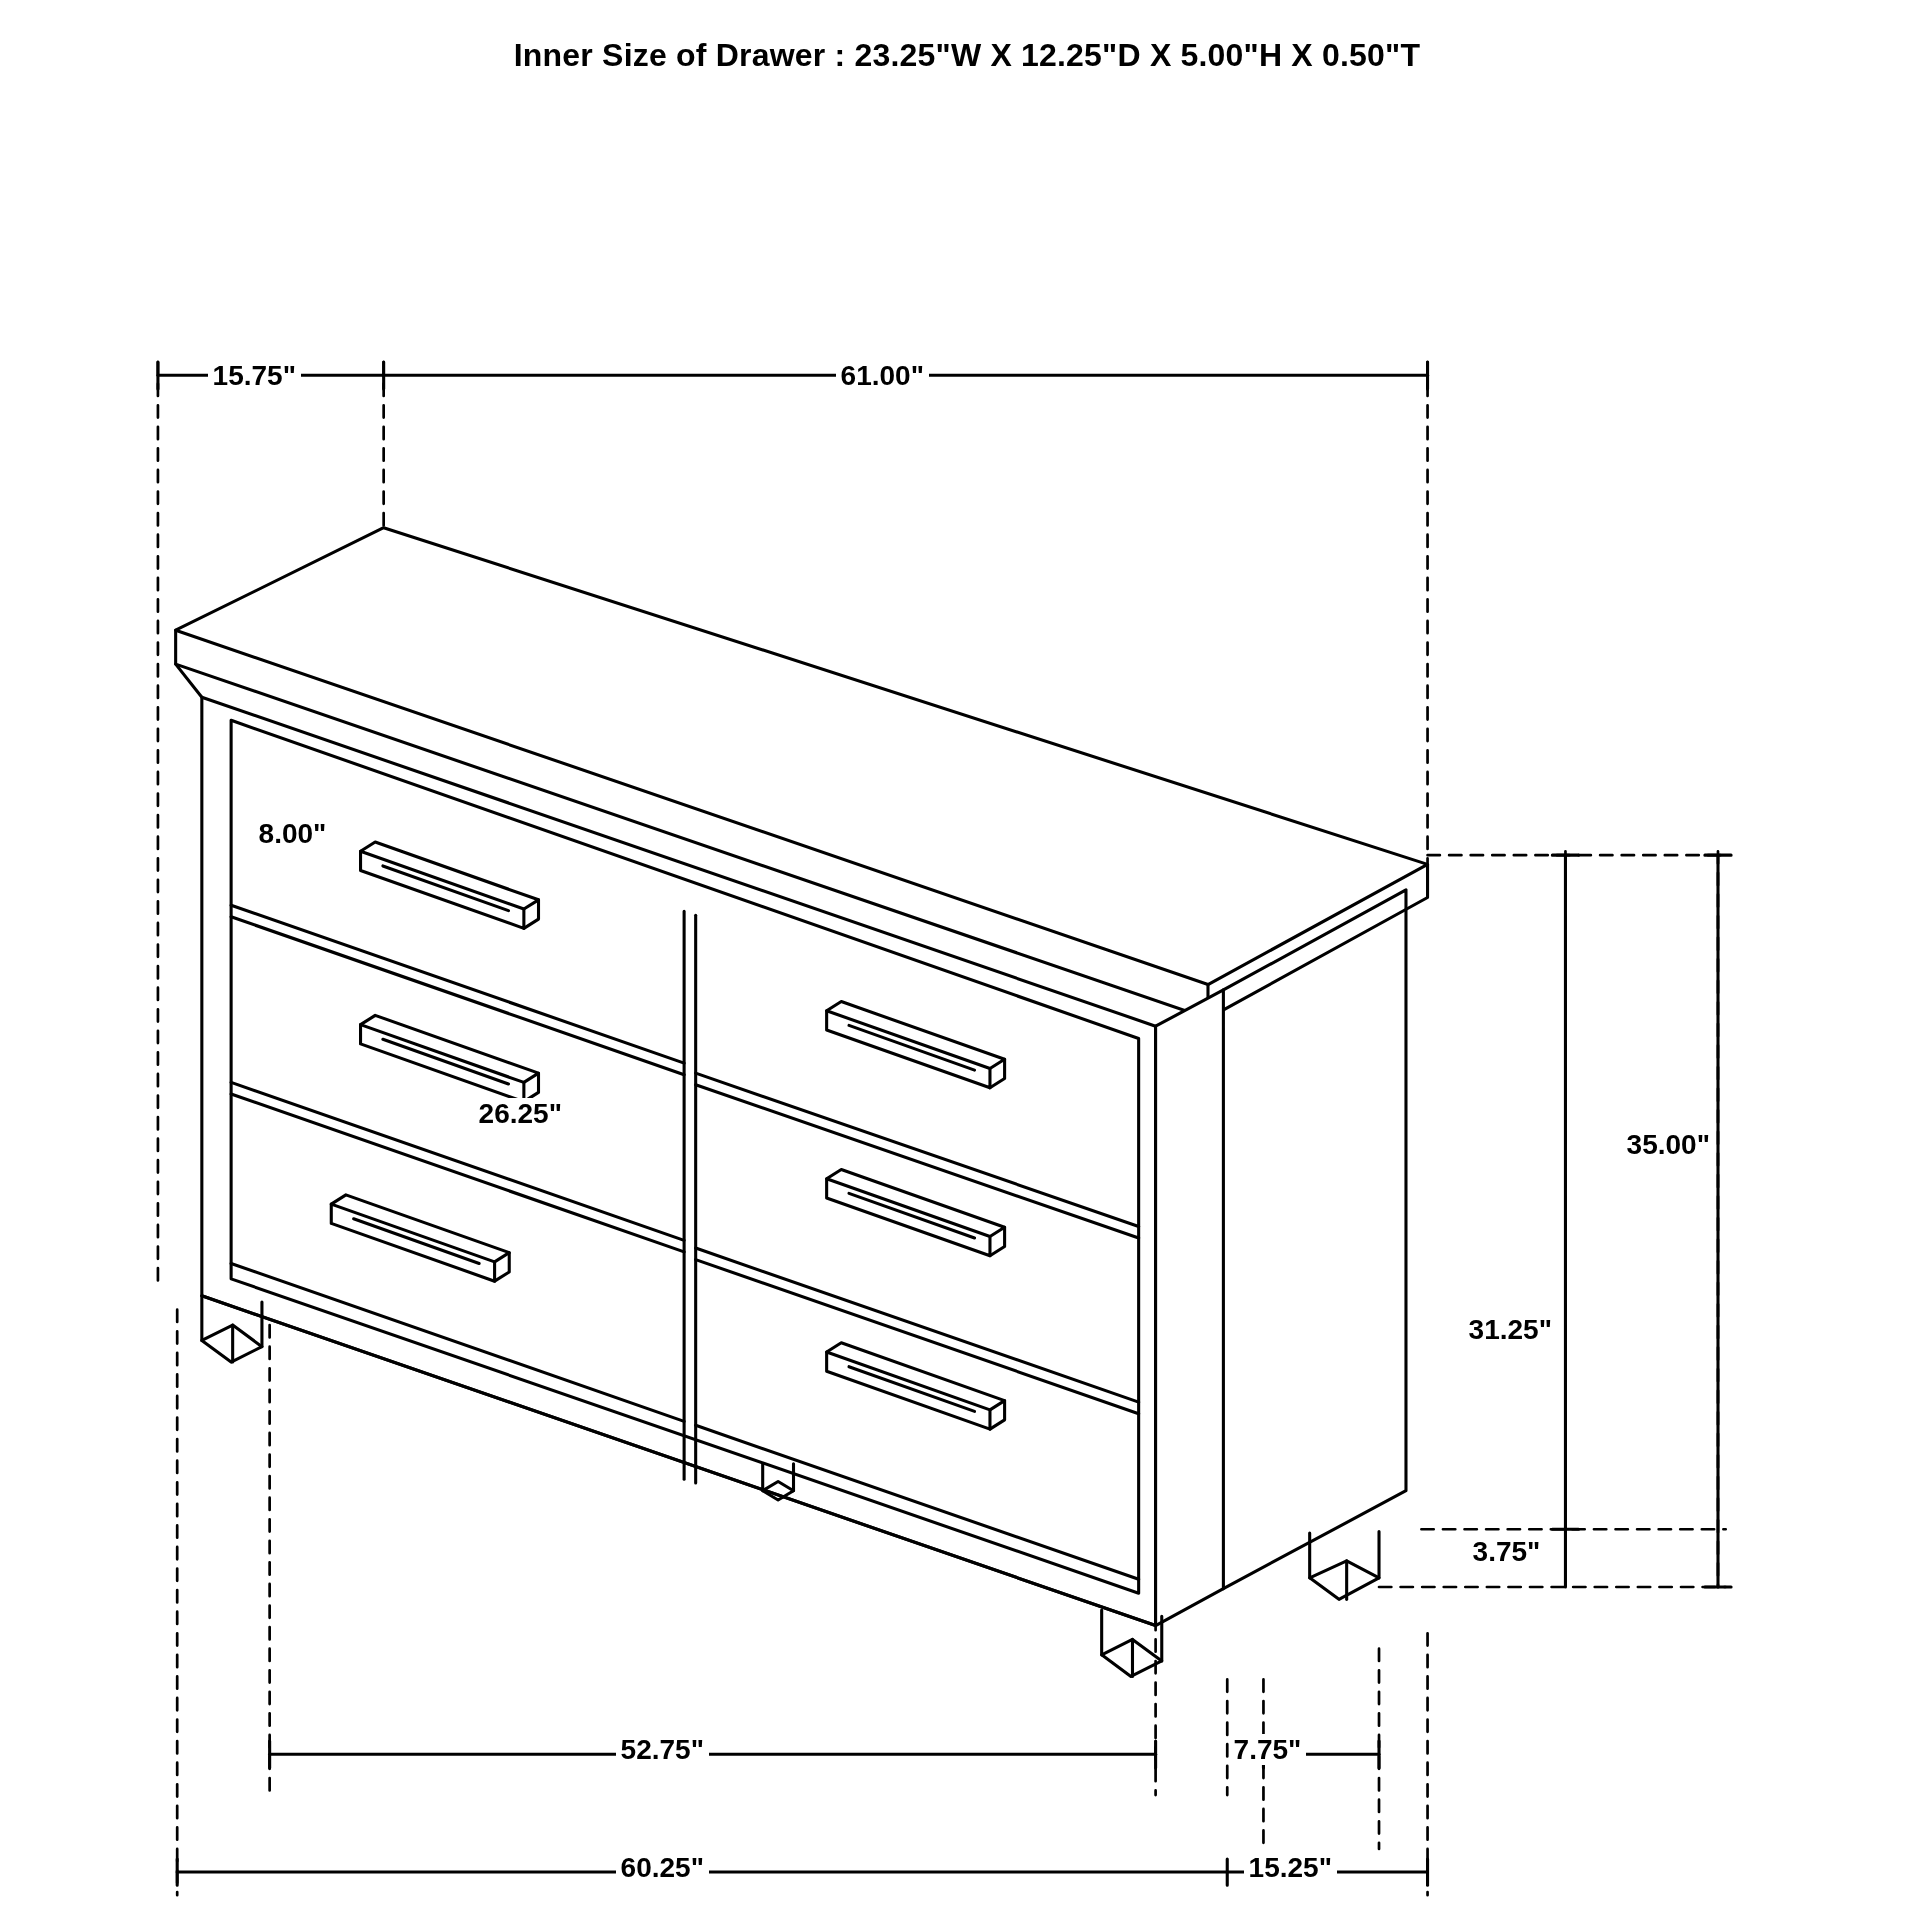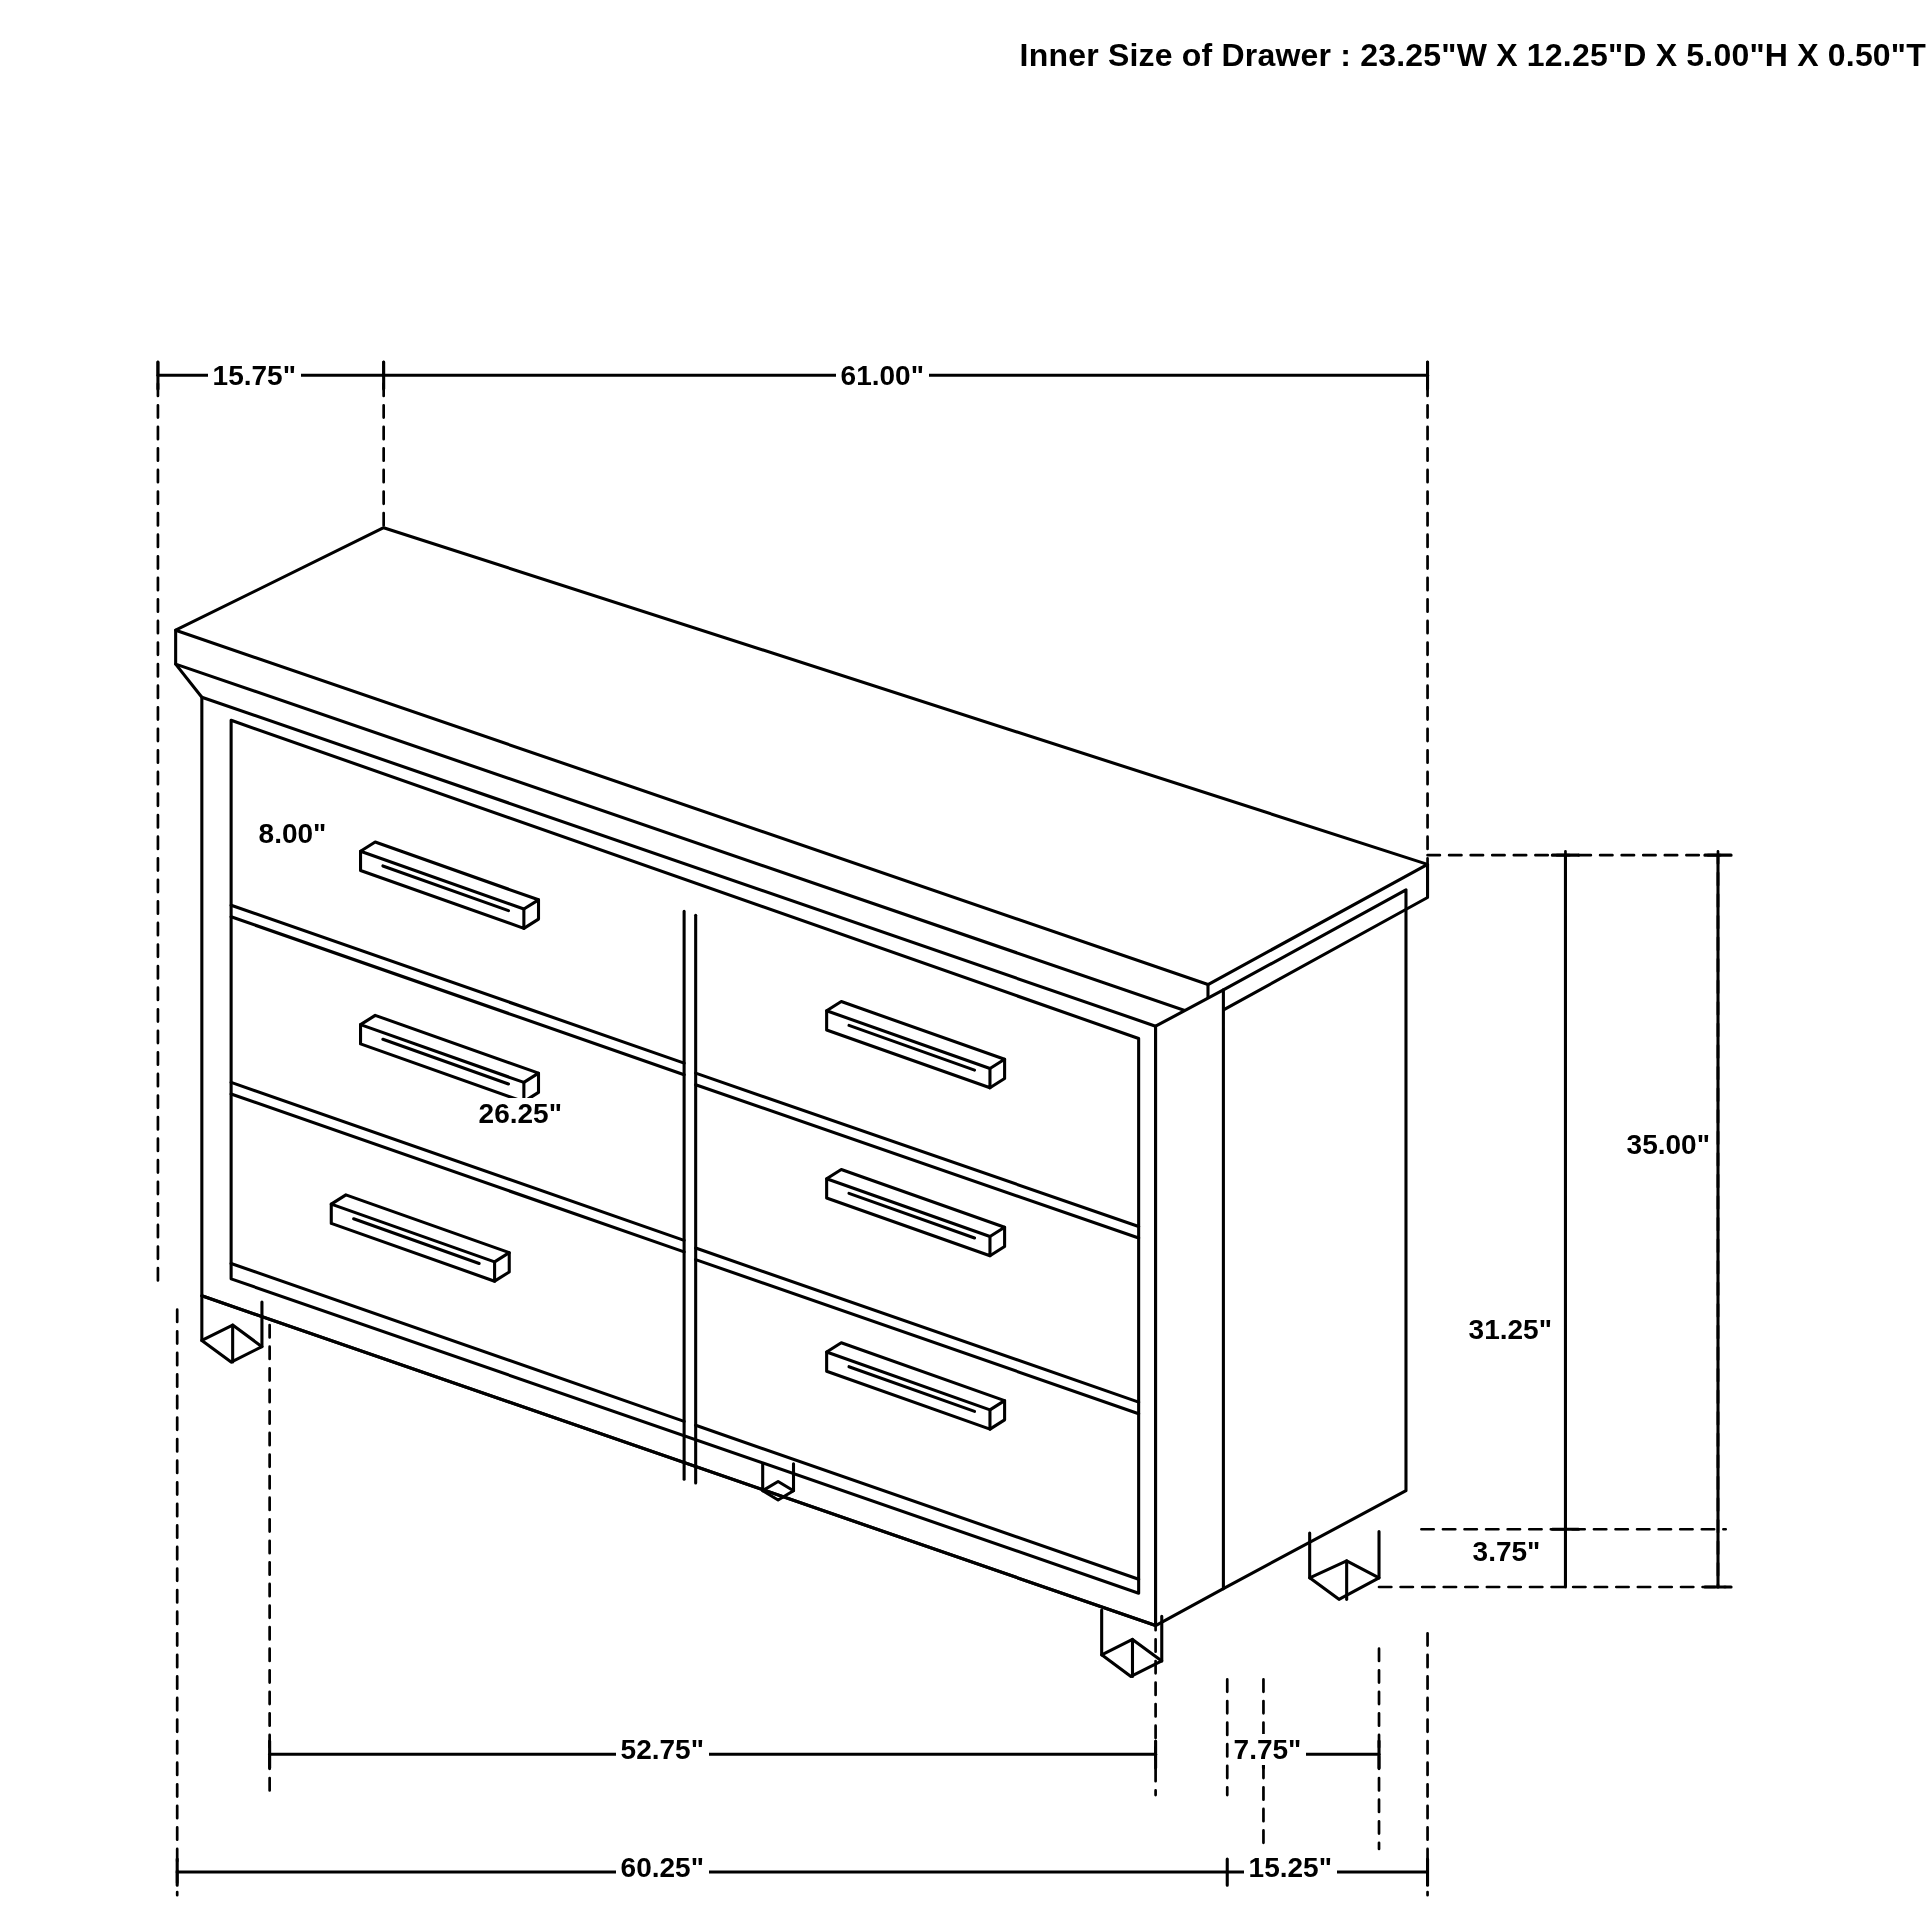--- a/index.html
+++ b/index.html
@@ -1,21 +1,21 @@
 <!DOCTYPE html>
 <html style="font-size:12.3px"><head>
 <meta charset="utf-8">
 <style>
   html,body{margin:0;padding:0;background:#ffffff;}
   body{width:1926px;height:1926px;position:relative;font-family:"Liberation Sans",sans-serif;color:#000;}
   #stage{position:absolute;left:0;top:0;width:1926px;height:1926px;}
   .title{
     position:absolute;
     left:8px;right:0;top:37px;
-    text-align:right;
+    text-align:center;
     font-size:32px;
     font-weight:bold;
     letter-spacing:0.2px;
     color:#000;
   }
   svg{position:absolute;left:0;top:0;width:1926px;height:1926px;}
   .dimlabel{
     position:absolute;
     font-size:28px;
     font-weight:bold;

